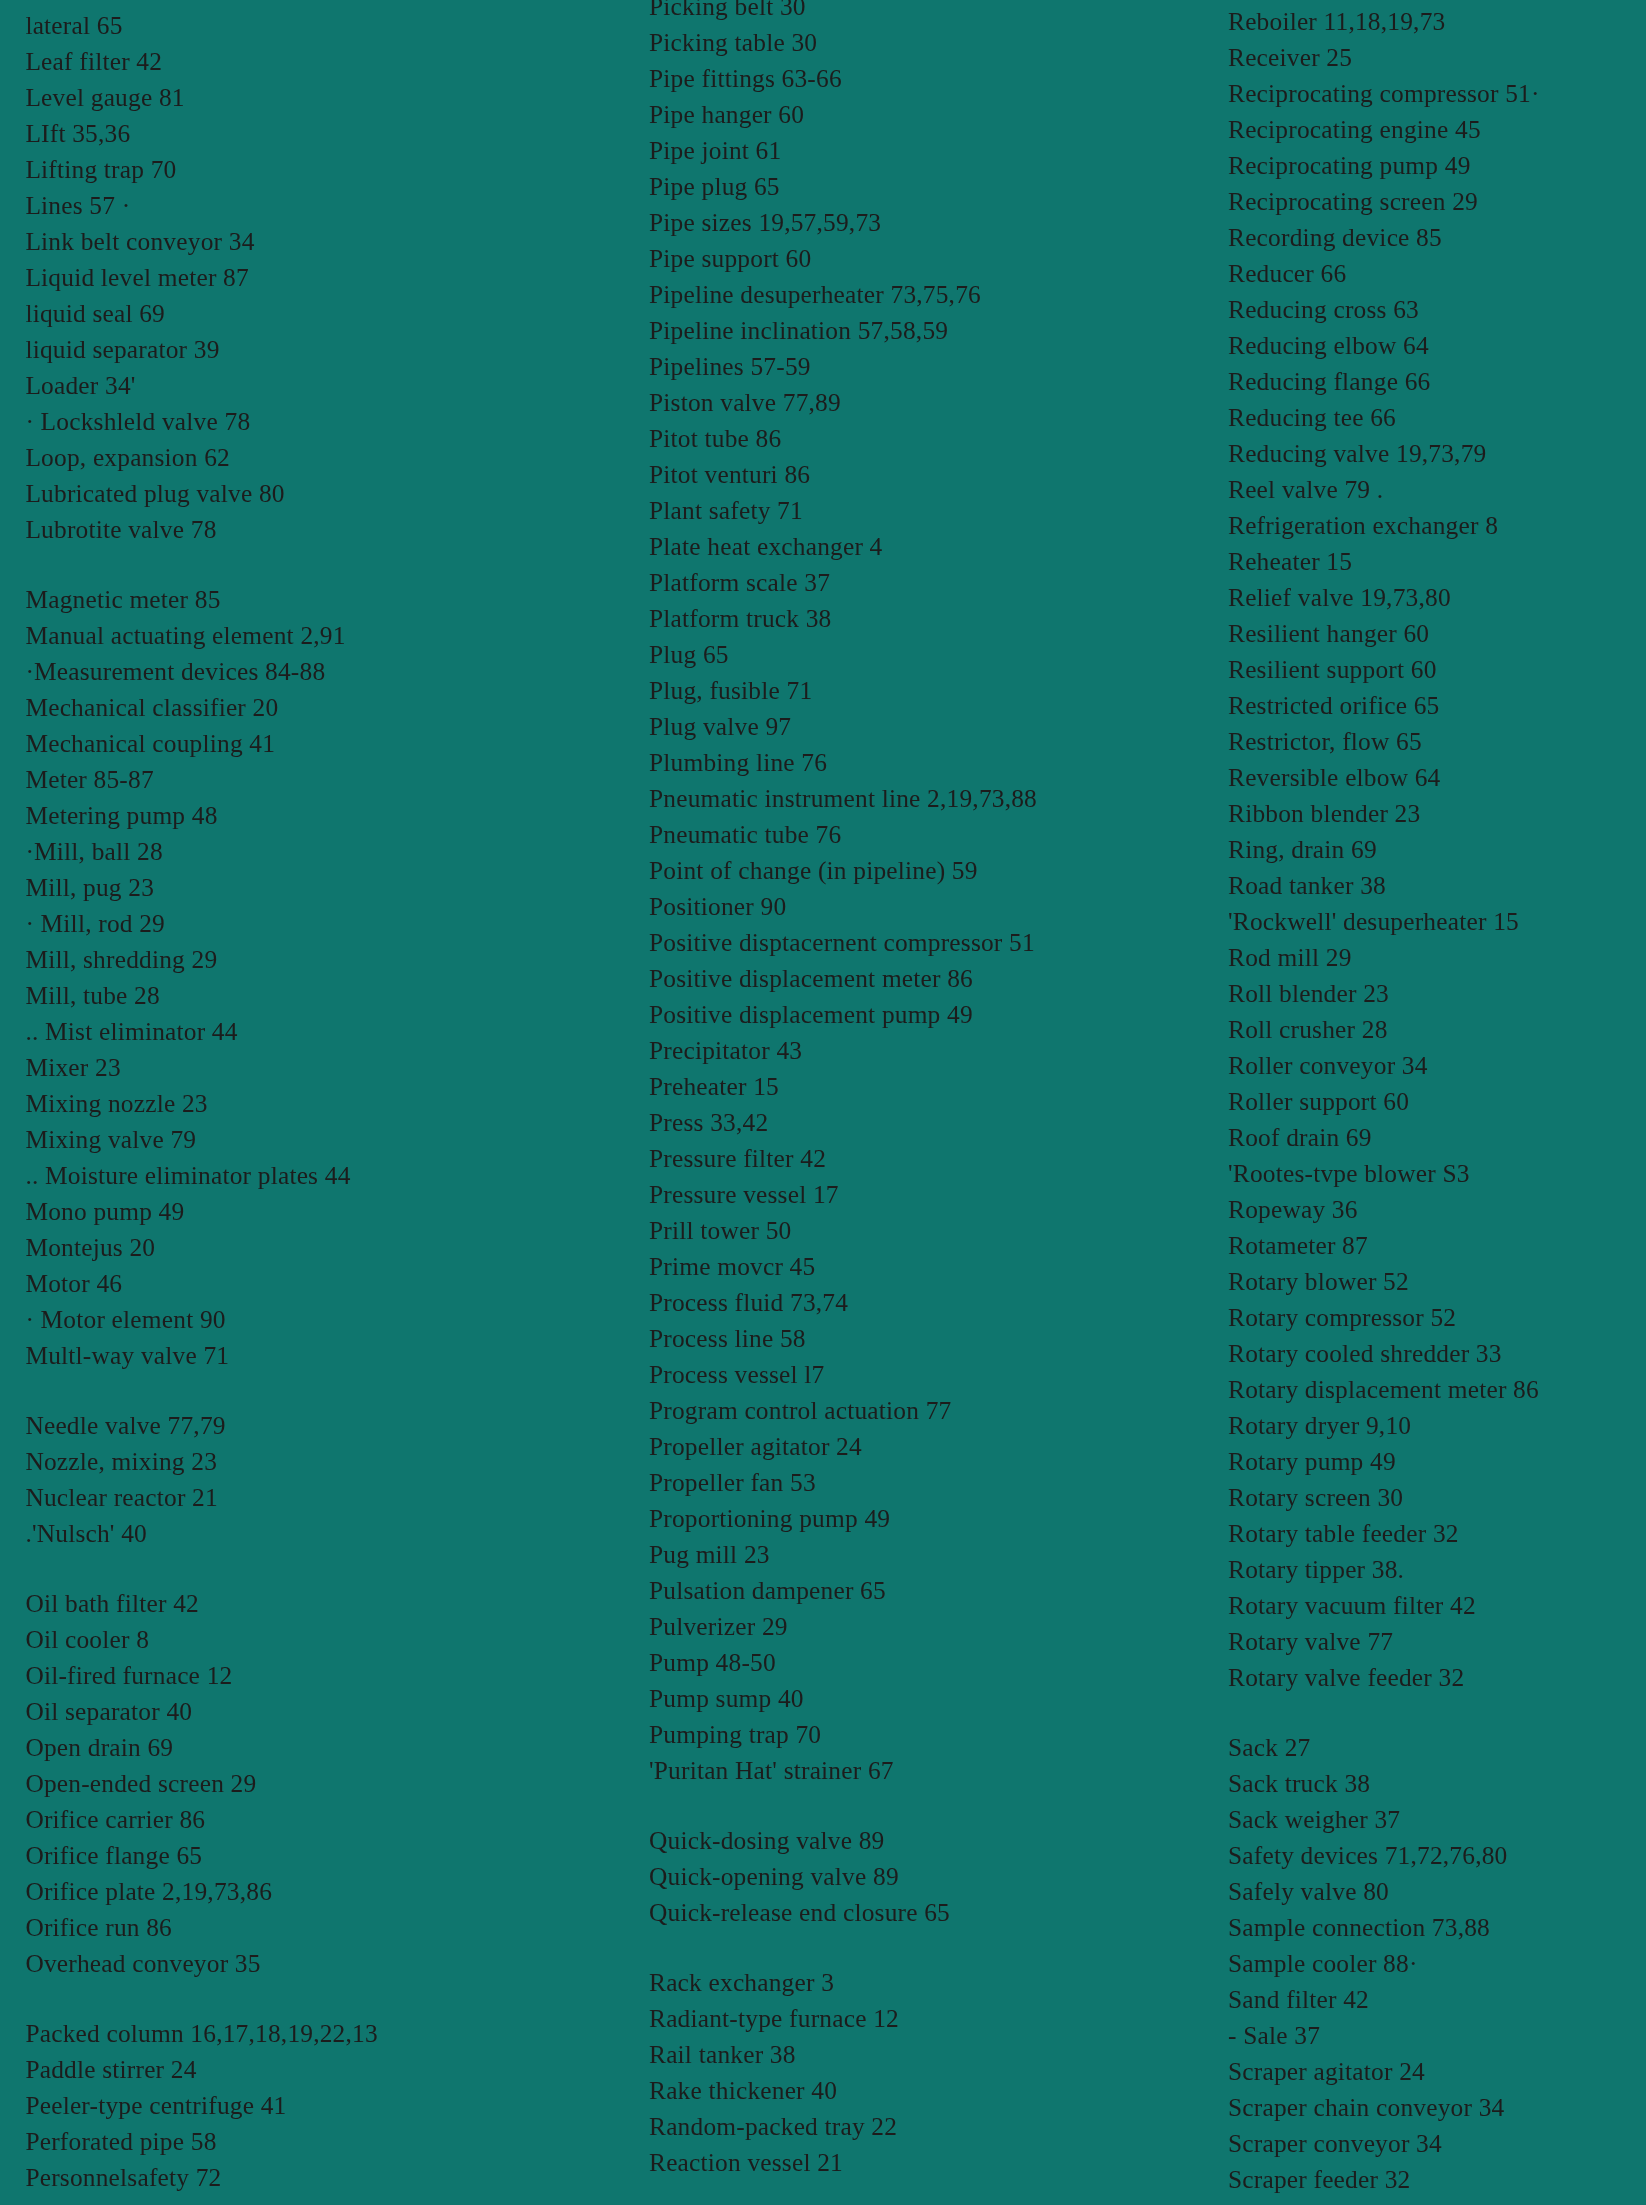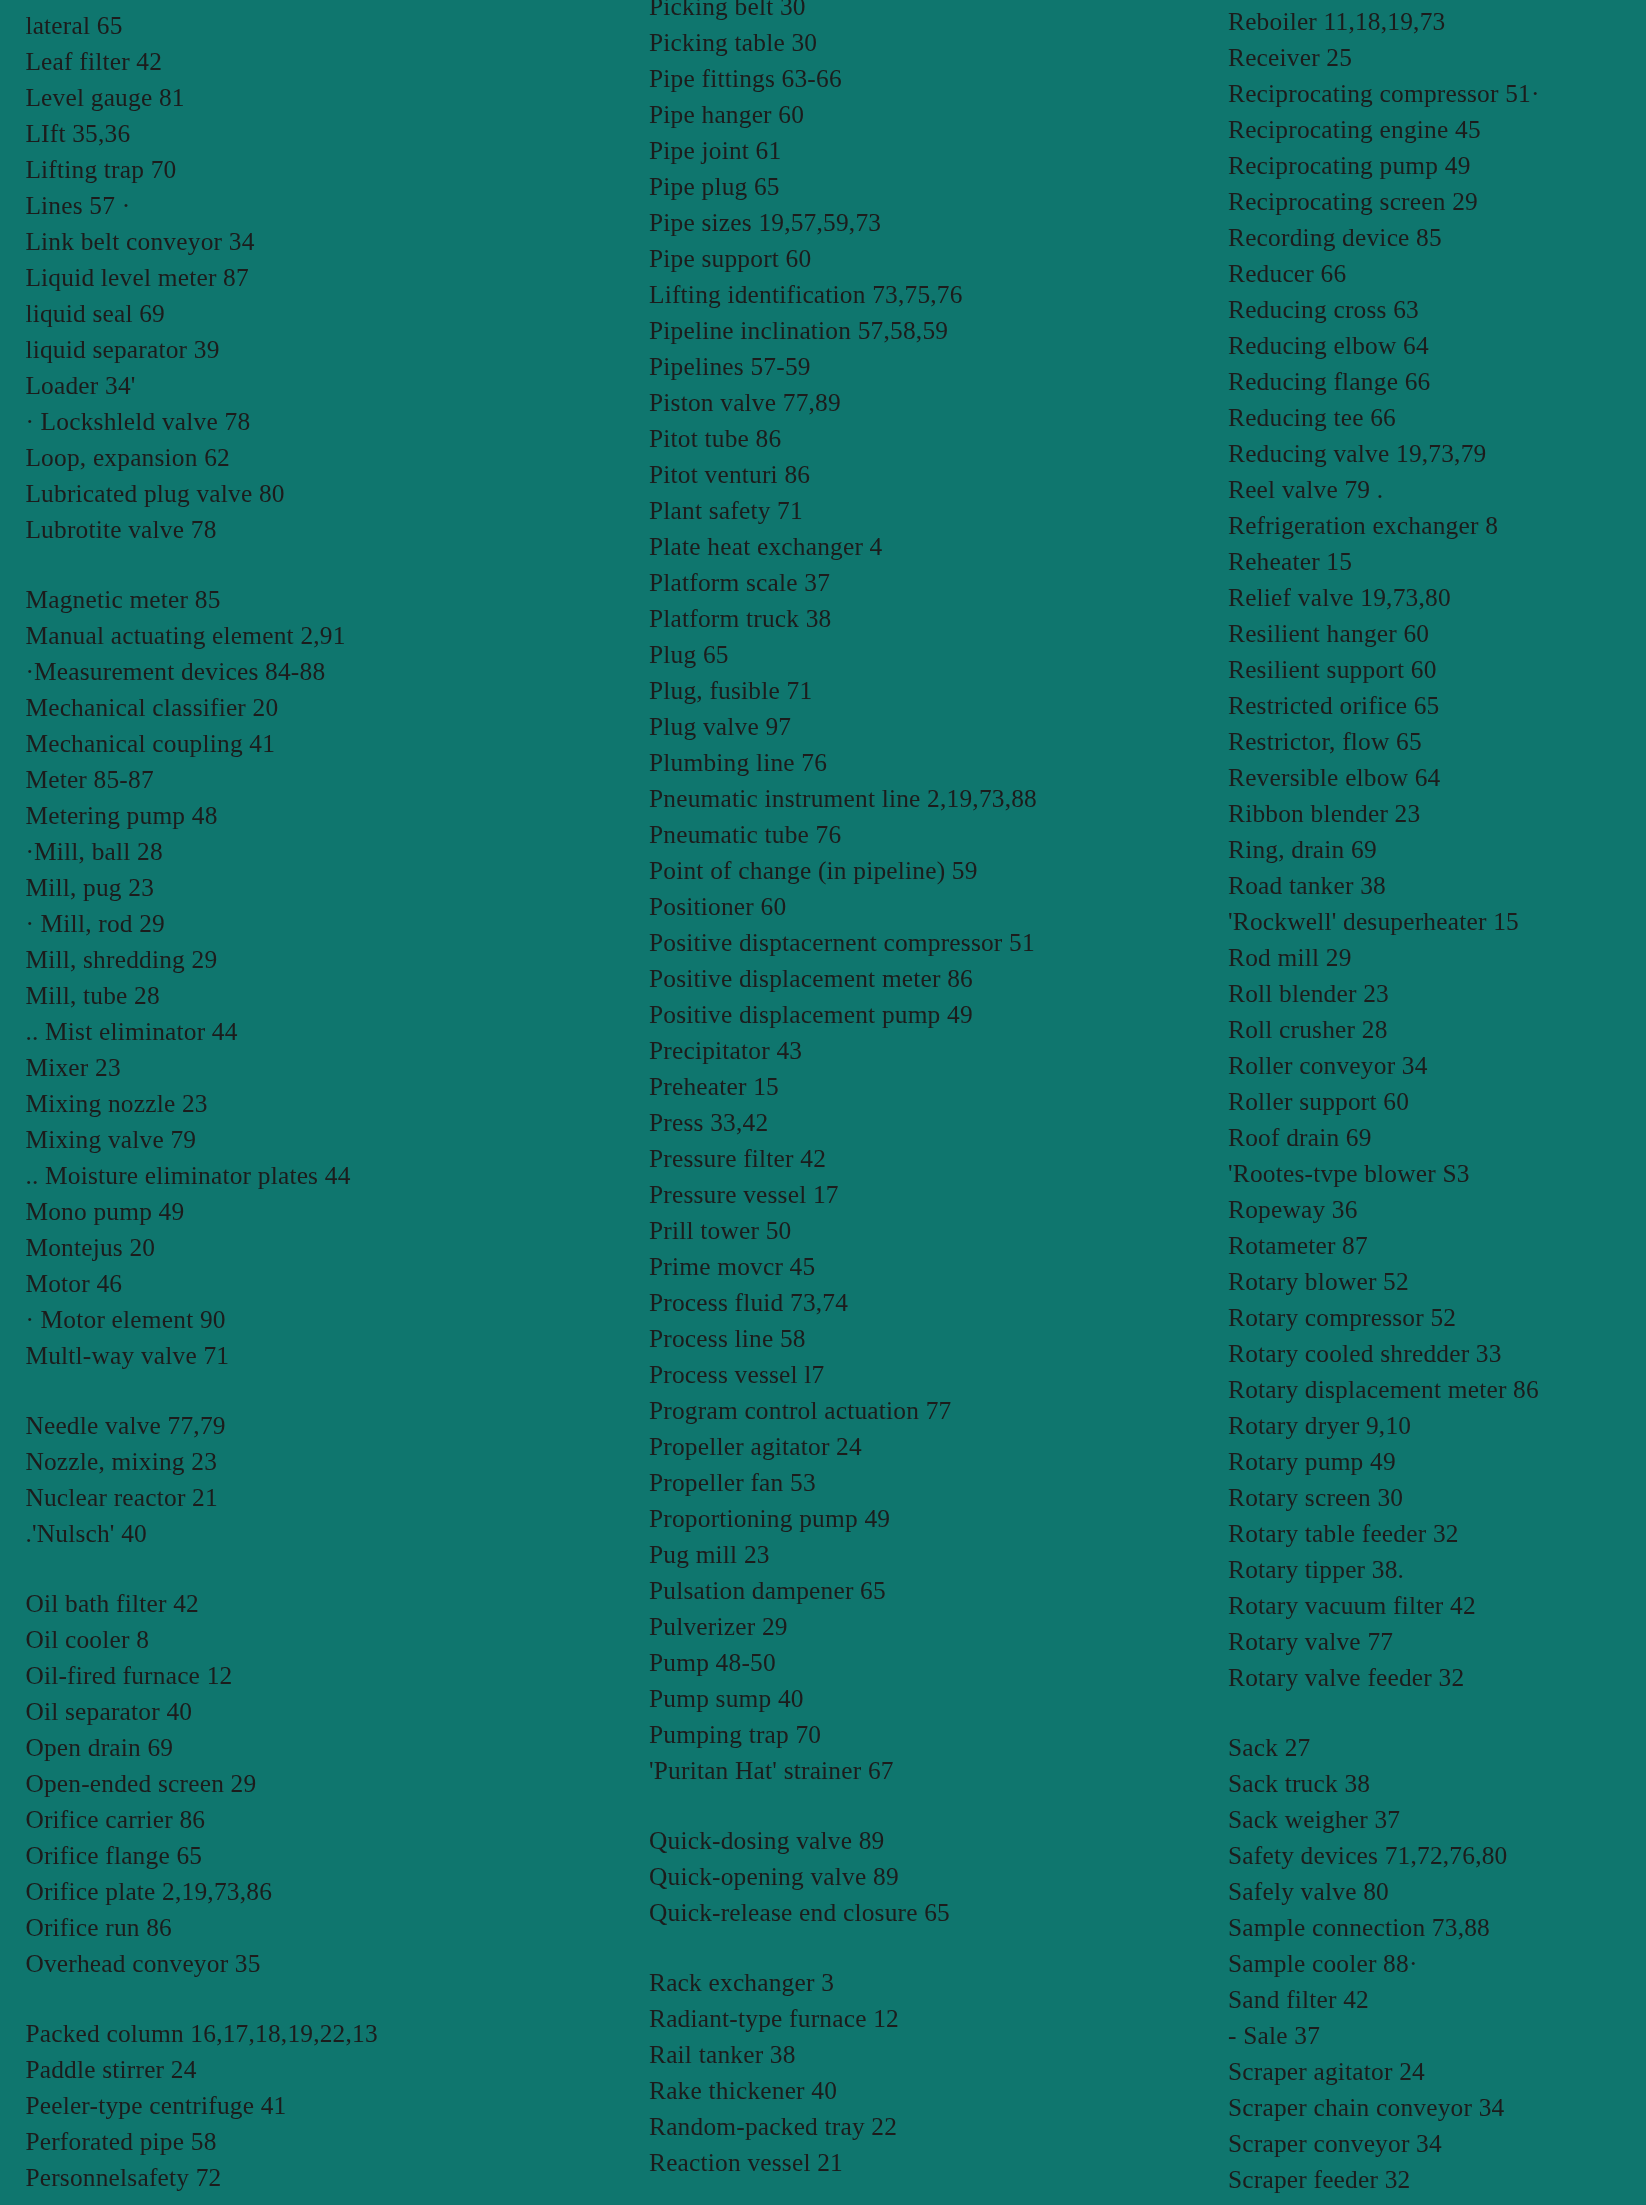--- a/index.html
+++ b/index.html
@@ -115,38 +115,38 @@
       <div class="index-column col-2">
         <div class="entry-group">
           <div class="index-entry">Picking belt 30</div>
           <div class="index-entry">Picking table 30</div>
           <div class="index-entry">Pipe fittings 63-66</div>
           <div class="index-entry">Pipe hanger 60</div>
           <div class="index-entry">Pipe joint 61</div>
           <div class="index-entry">Pipe plug 65</div>
           <div class="index-entry">Pipe sizes 19,57,59,73</div>
           <div class="index-entry">Pipe support 60</div>
-          <div class="index-entry">Lifting identification 73,75,76</div>
+          <div class="index-entry">Pipeline desuperheater 73,75,76</div>
           <div class="index-entry">Pipeline inclination 57,58,59</div>
           <div class="index-entry">Pipelines 57-59</div>
           <div class="index-entry">Piston valve 77,89</div>
           <div class="index-entry">Pitot tube 86</div>
           <div class="index-entry">Pitot venturi 86</div>
           <div class="index-entry">Plant safety 71</div>
           <div class="index-entry">Plate heat exchanger 4</div>
           <div class="index-entry">Platform scale 37</div>
           <div class="index-entry">Platform truck 38</div>
           <div class="index-entry">Plug 65</div>
           <div class="index-entry">Plug, fusible 71</div>
           <div class="index-entry">Plug valve 97</div>
           <div class="index-entry">Plumbing line 76</div>
           <div class="index-entry">Pneumatic instrument line 2,19,73,88</div>
           <div class="index-entry">Pneumatic tube 76</div>
           <div class="index-entry">Point of change (in pipeline) 59</div>
-          <div class="index-entry">Positioner 60</div>
+          <div class="index-entry">Positioner 90</div>
           <div class="index-entry">Positive disptacernent compressor 51</div>
           <div class="index-entry">Positive displacement meter 86</div>
           <div class="index-entry">Positive displacement pump 49</div>
           <div class="index-entry">Precipitator 43</div>
           <div class="index-entry">Preheater 15</div>
           <div class="index-entry">Press 33,42</div>
           <div class="index-entry">Pressure filter 42</div>
           <div class="index-entry">Pressure vessel 17</div>
           <div class="index-entry">Prill tower 50</div>
           <div class="index-entry">Prime movcr 45</div>

